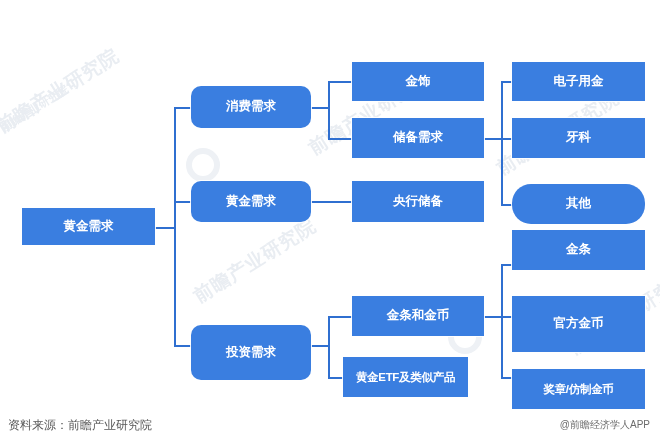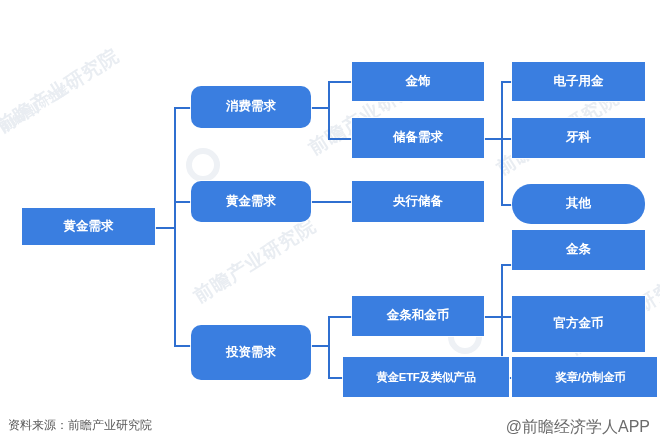--- a/index.html
+++ b/index.html
@@ -73,22 +73,22 @@
   
   .src{
     position:absolute;
     left:8px;bottom:11px;
     font-size:12px;
     color:#595959;
     z-index:5;
   }
   .brand{
     position:absolute;
-    right:10px;bottom:7px;
-    font-size:16px;
+    right:10px;bottom:13px;
+    font-size:10px;
     color:#6b6b6b;
     z-index:5;
   }
 </style>
 </head>
 <body>
 
 <div id="chart">
 
   <div class="wm txt" style="left:-12px;top:78px;transform:rotate(-32deg);">前瞻产业研究院</div>
@@ -139,25 +139,25 @@
   <div class="node lvl1" style="left:22px;top:208px;width:133px;height:37px;">黄金需求</div>
 
   <div class="node lvl2" style="left:191px;top:86px;width:120px;height:42px;">消费需求</div>
   <div class="node lvl2" style="left:191px;top:181px;width:120px;height:41px;">黄金需求</div>
   <div class="node lvl2" style="left:191px;top:325px;width:120px;height:55px;">投资需求</div>
 
   <div class="node lvl3" style="left:352px;top:62px;width:132px;height:39px;">金饰</div>
   <div class="node lvl3" style="left:352px;top:118px;width:132px;height:40px;">储备需求</div>
   <div class="node lvl3" style="left:352px;top:181px;width:132px;height:41px;">央行储备</div>
   <div class="node lvl3" style="left:352px;top:296px;width:132px;height:40px;">金条和金币</div>
-  <div class="node lvl3 tight" style="left:343px;top:357px;width:166px;height:40px;">黄金ETF及类似产品</div>
+  <div class="node lvl3 tight" style="left:343px;top:357px;width:125px;height:40px;">黄金ETF及类似产品</div>
 
   <div class="node lvl4" style="left:512px;top:62px;width:133px;height:39px;">电子用金</div>
   <div class="node lvl4" style="left:512px;top:118px;width:133px;height:40px;">牙科</div>
   <div class="node lvl4" style="left:512px;top:184px;width:133px;height:40px;border-radius:19px;">其他</div>
   <div class="node lvl4" style="left:512px;top:230px;width:133px;height:40px;">金条</div>
   <div class="node lvl4" style="left:512px;top:296px;width:133px;height:56px;">官方金币</div>
-  <div class="node lvl4 tight" style="left:512px;top:357px;width:133px;height:40px;padding-left:12px;">奖章/仿制金币</div>
+  <div class="node lvl4 tight" style="left:512px;top:369px;width:133px;height:40px;">奖章/仿制金币</div>
 
   <div class="src">资料来源：前瞻产业研究院</div>
   <div class="brand">@前瞻经济学人APP</div>
 
 </div>
 
 </body></html>

